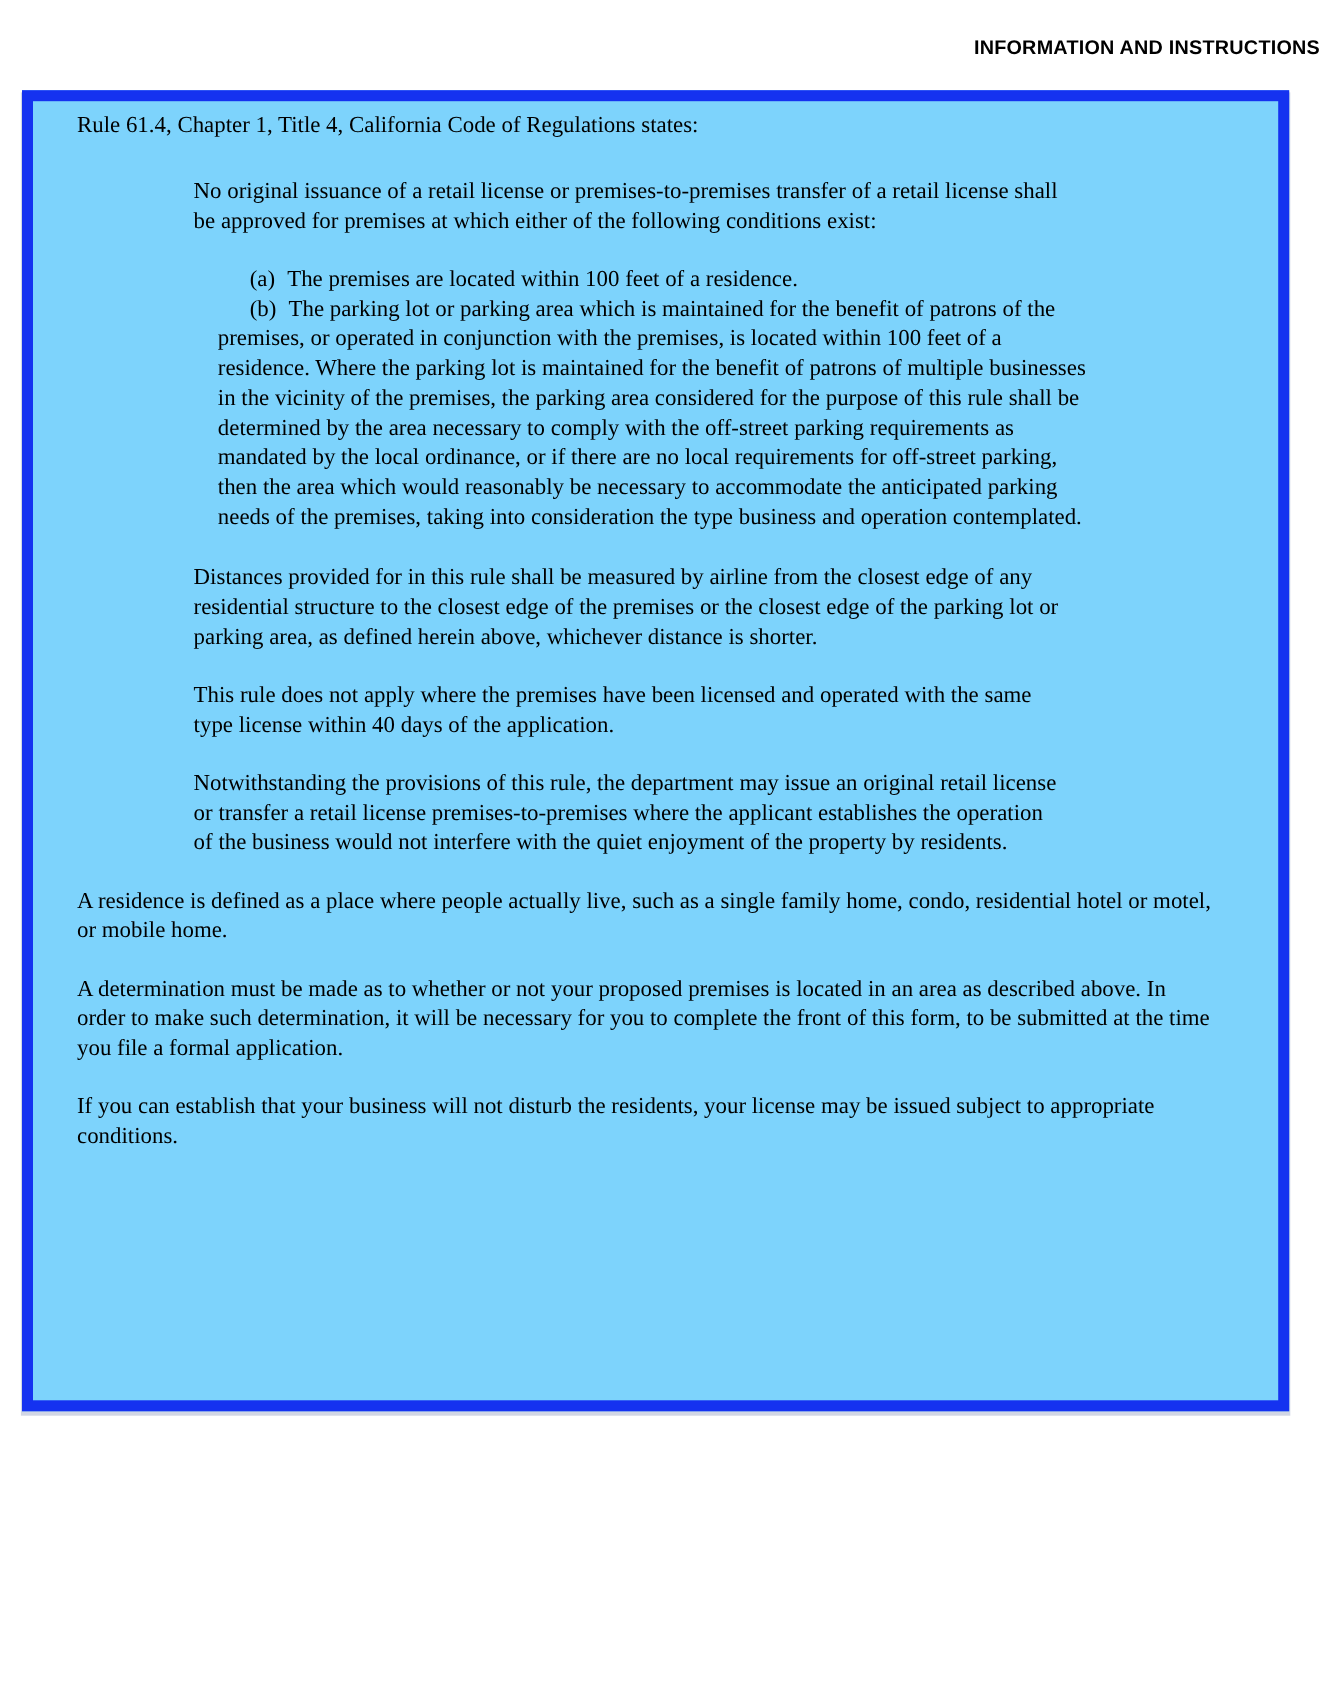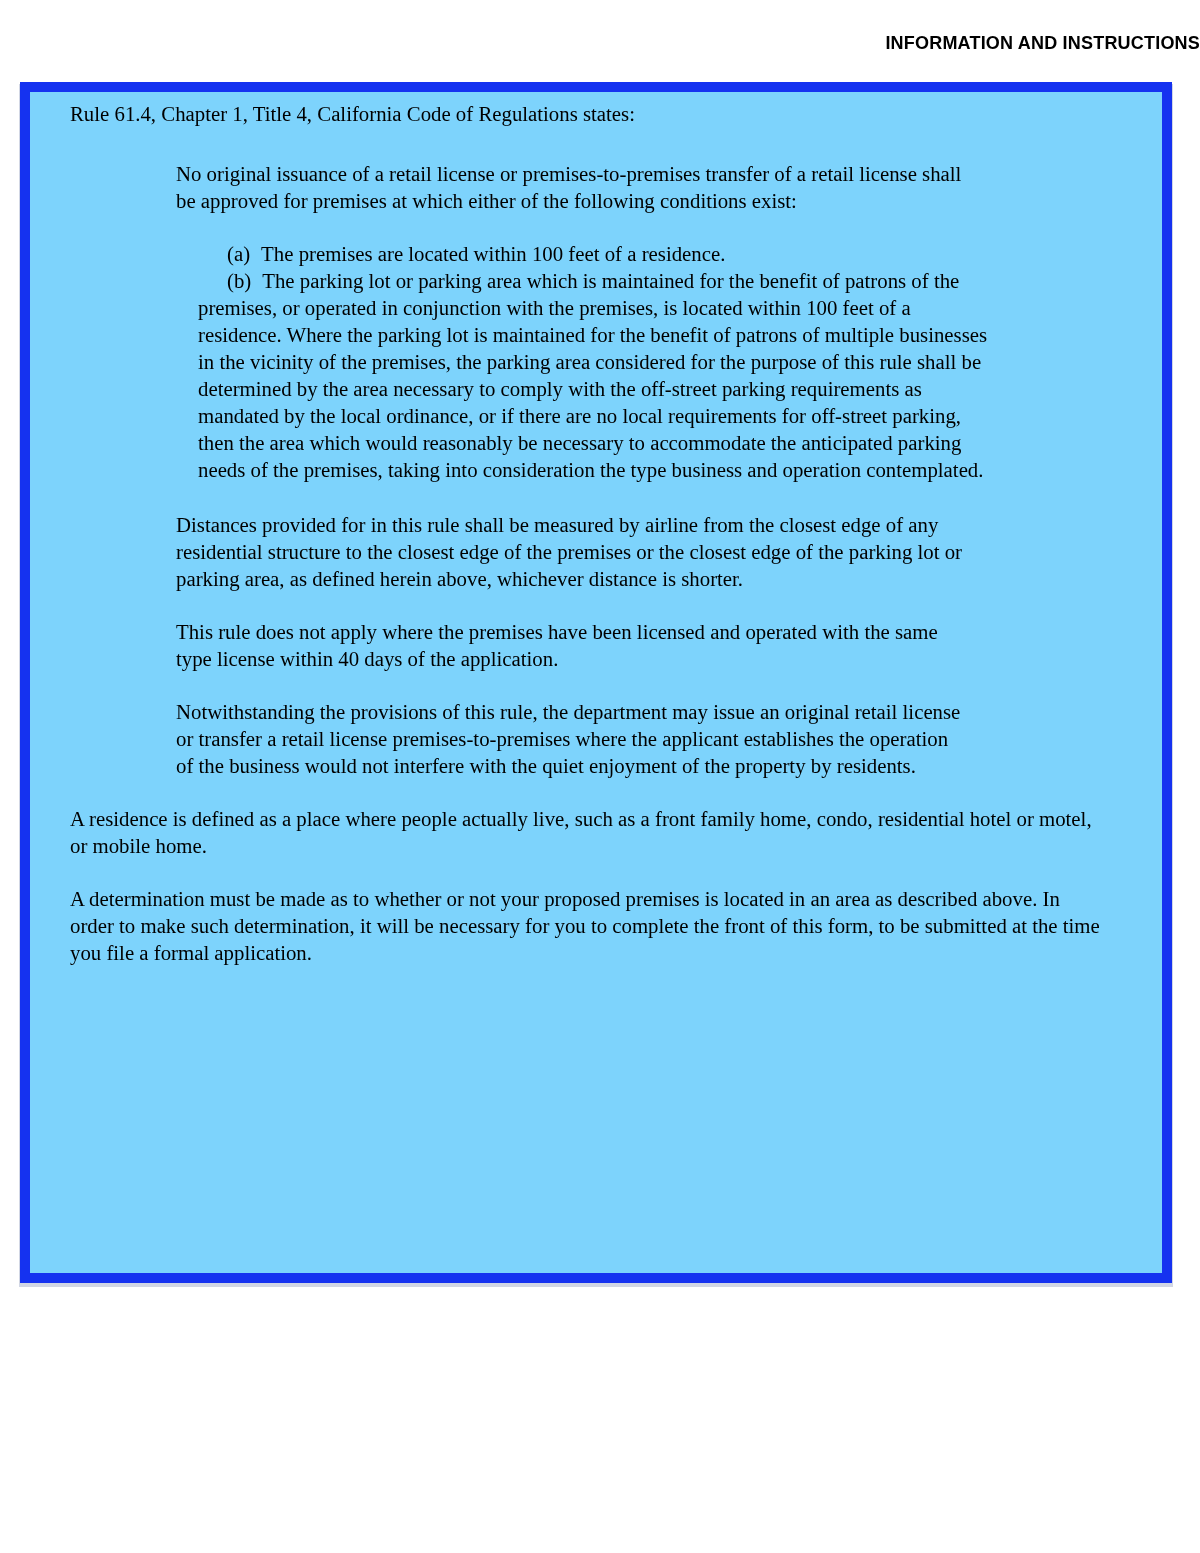--- a/index.html
+++ b/index.html
@@ -90,20 +90,21 @@
       </div>
 
       <p>Distances provided for in this rule shall be measured by airline from the closest edge of any residential structure to the closest edge of the premises or the closest edge of the parking lot or parking area, as defined herein above, whichever distance is shorter.</p>
 
       <p>This rule does not apply where the premises have been licensed and operated with the same type license within 40 days of the application.</p>
 
       <p>Notwithstanding the provisions of this rule, the department may issue an original retail license or transfer a retail license premises-to-premises where the applicant establishes the operation of the business would not interfere with the quiet enjoyment of the property by residents.</p>
 
     </div>
 
-    <p class="full-paragraph">A residence is defined as a place where people actually live, such as a front family home, condo, residential hotel or motel, or mobile home.</p>
+    <p class="full-paragraph">A residence is defined as a place where people actually live, such as a single family home, condo, residential hotel or motel, or mobile home.</p>
 
     <p class="full-paragraph">A determination must be made as to whether or not your proposed premises is located in an area as described above.  In order to make such determination, it will be necessary for you to complete the front of this form, to be submitted at the time you file a formal application.</p>
 
+    <p class="full-paragraph">If you can establish that your business will not disturb the residents, your license may be issued subject to appropriate conditions.</p>
 
   </div>
 
 </div>
 
 </body></html>

